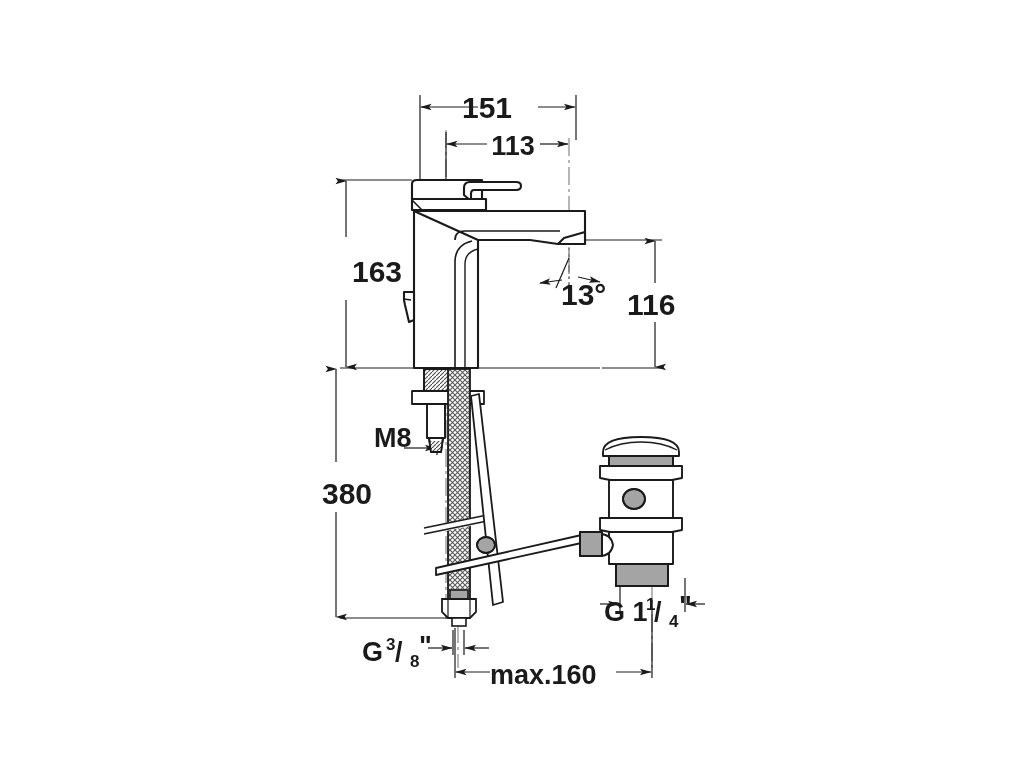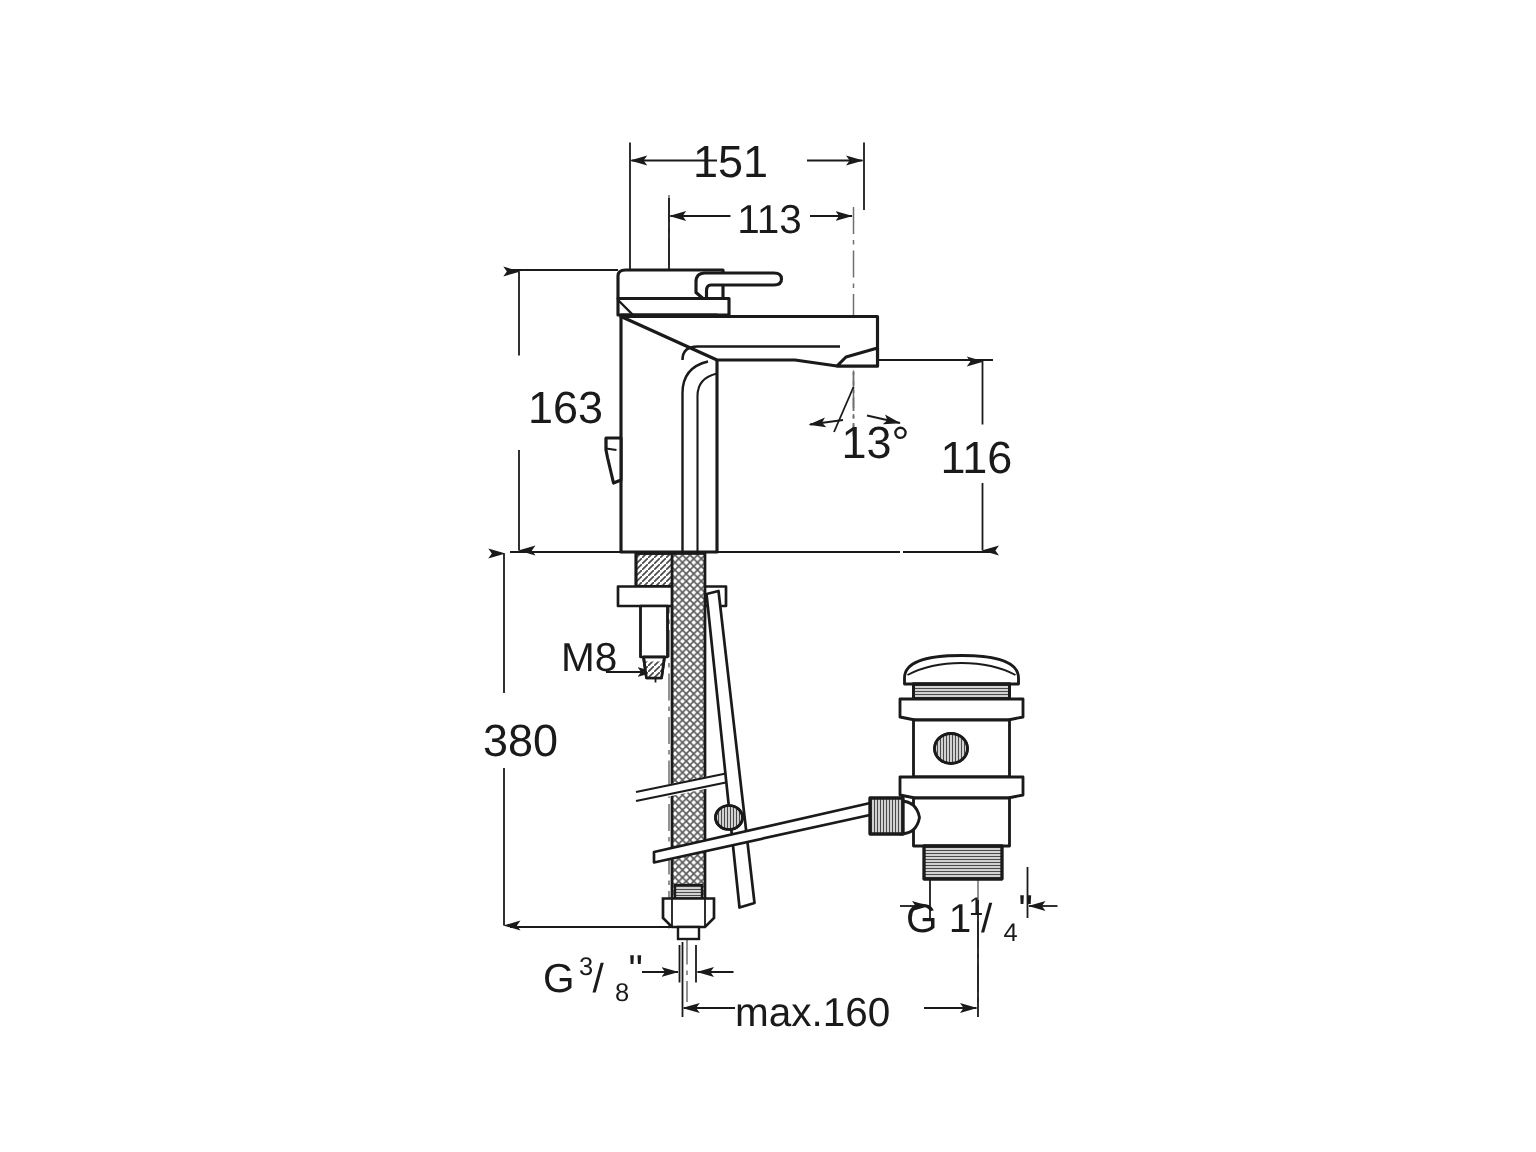--- a/index.html
+++ b/index.html
@@ -1,17 +1,17 @@
 <!DOCTYPE html>
 <html><head>
 <meta charset="utf-8">
 <style>
   html,body{margin:0;padding:0;background:#ffffff;}
   body{width:1024px;height:768px;overflow:hidden;font-family:"Liberation Sans",sans-serif;}
-  #stage{position:relative;width:1024px;height:640px;background:#ffffff;}
+  #stage{position:relative;width:1024px;height:640px;background:#ffffff;font-weight:bold;}
   svg{display:block;}
   .dimtxt{font-family:"Liberation Sans",sans-serif;fill:#1a1a1a;}
   .d30{font-size:30px;}
   .d27{font-size:27px;}
   .sup{font-size:17px;}
   .sub{font-size:17px;}
 </style>
 </head>
 <body>
 

